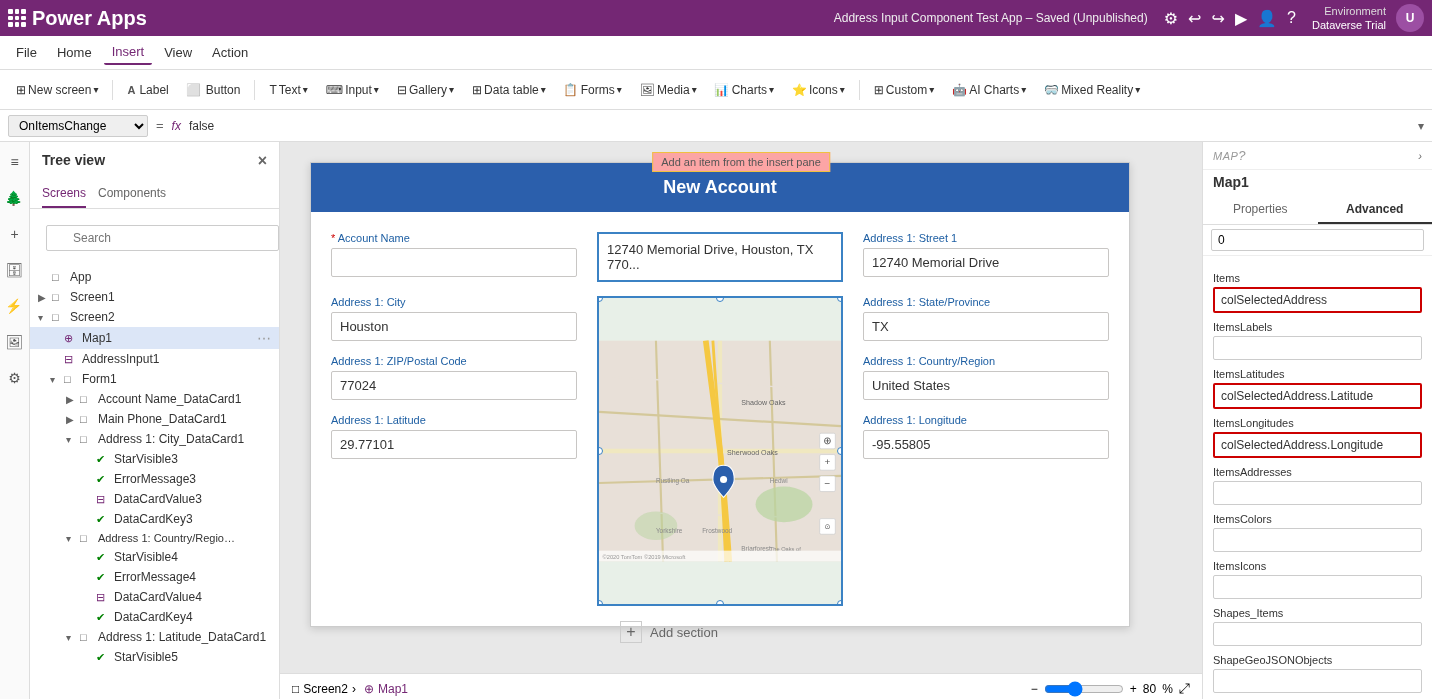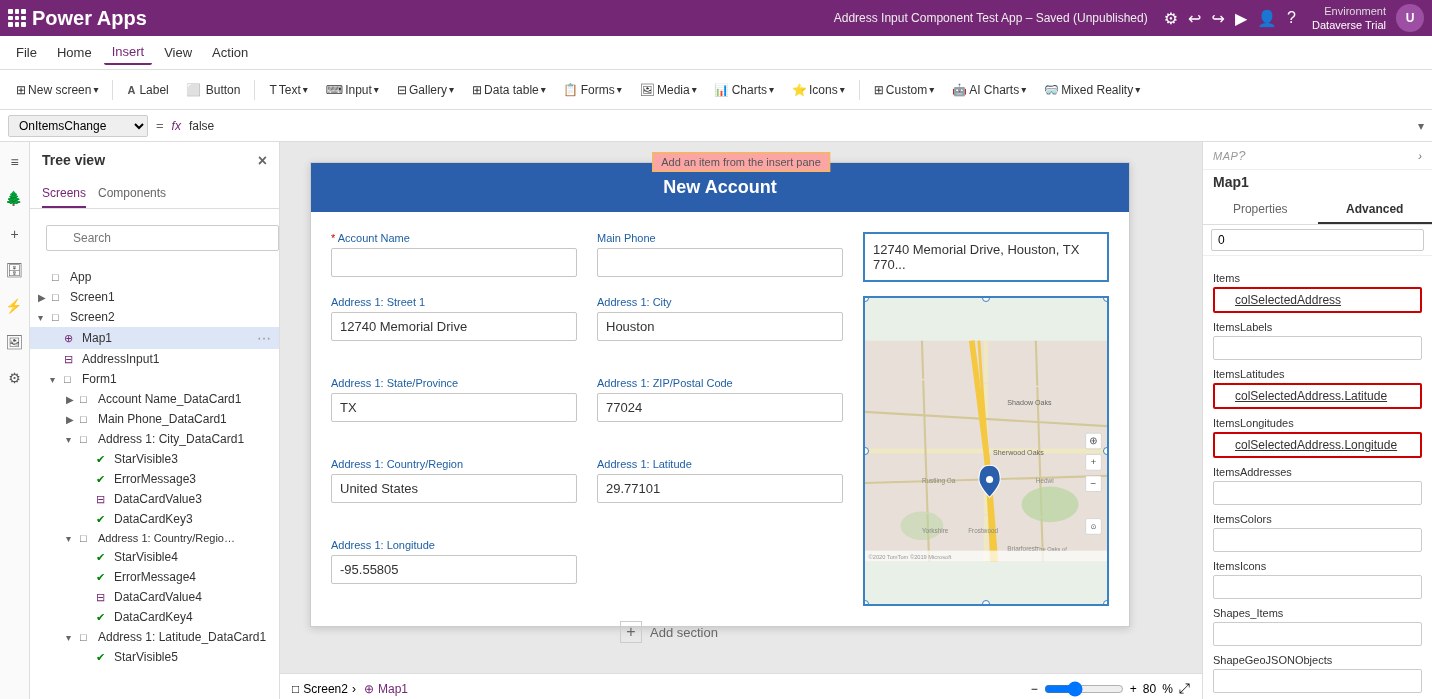--- a/index.html
+++ b/index.html
@@ -251,25 +251,24 @@
     .right-panel-title { font-size: 14px; font-weight: 600; color: #333; padding: 4px 10px 6px; }
     .right-panel-tabs { display: flex; border-bottom: 1px solid #ddd; }
     .right-panel-tab { flex: 1; text-align: center; padding: 6px; font-size: 12px; cursor: pointer; color: #666; }
     .right-panel-tab.active { color: #333; border-bottom: 2px solid #333; font-weight: 600; }
     .right-panel-body { flex: 1; overflow-y: auto; padding: 8px 10px; }
     .prop-label { font-size: 11px; color: #333; margin-bottom: 3px; margin-top: 8px; }
     .prop-input {
       width: 100%;
       border: 1px solid #ccc;
       border-radius: 2px;
-      padding: 4px 20px;
+      padding: 4px 6px;
       font-size: 12px;
       color: #333;
       outline: none;
-      text-decoration: underline;
     }
     .prop-input.highlighted { border: 2px solid #c00; }
 
     
     .selection-handle {
       position: absolute;
       width: 8px;
       height: 8px;
       background: white;
       border: 1px solid #3b82c4;
@@ -563,24 +562,20 @@
       <div class="app-form-header">
         <span>New Account</span>
       </div>
       <div class="app-form-body">
 
         <div class="form-field">
           <label class="form-label required">Account Name</label>
           <input class="form-input" value="" style="">
         </div>
 
-        <div class="form-field">
-          <label class="form-label">Main Phone</label>
-          <input class="form-input" value="" style="">
-        </div>
 
         <div class="form-field">
           <div class="address-autocomplete" style="font-size:13px;border:2px solid #3b82c4;padding:8px;background:white;">
             <span>12740 Memorial Drive, Houston, TX 770...</span>
           </div>
         </div>
 
         <div class="form-field">
           <label class="form-label">Address 1: Street 1</label>
           <input class="form-input" value="12740 Memorial Drive" style="">

